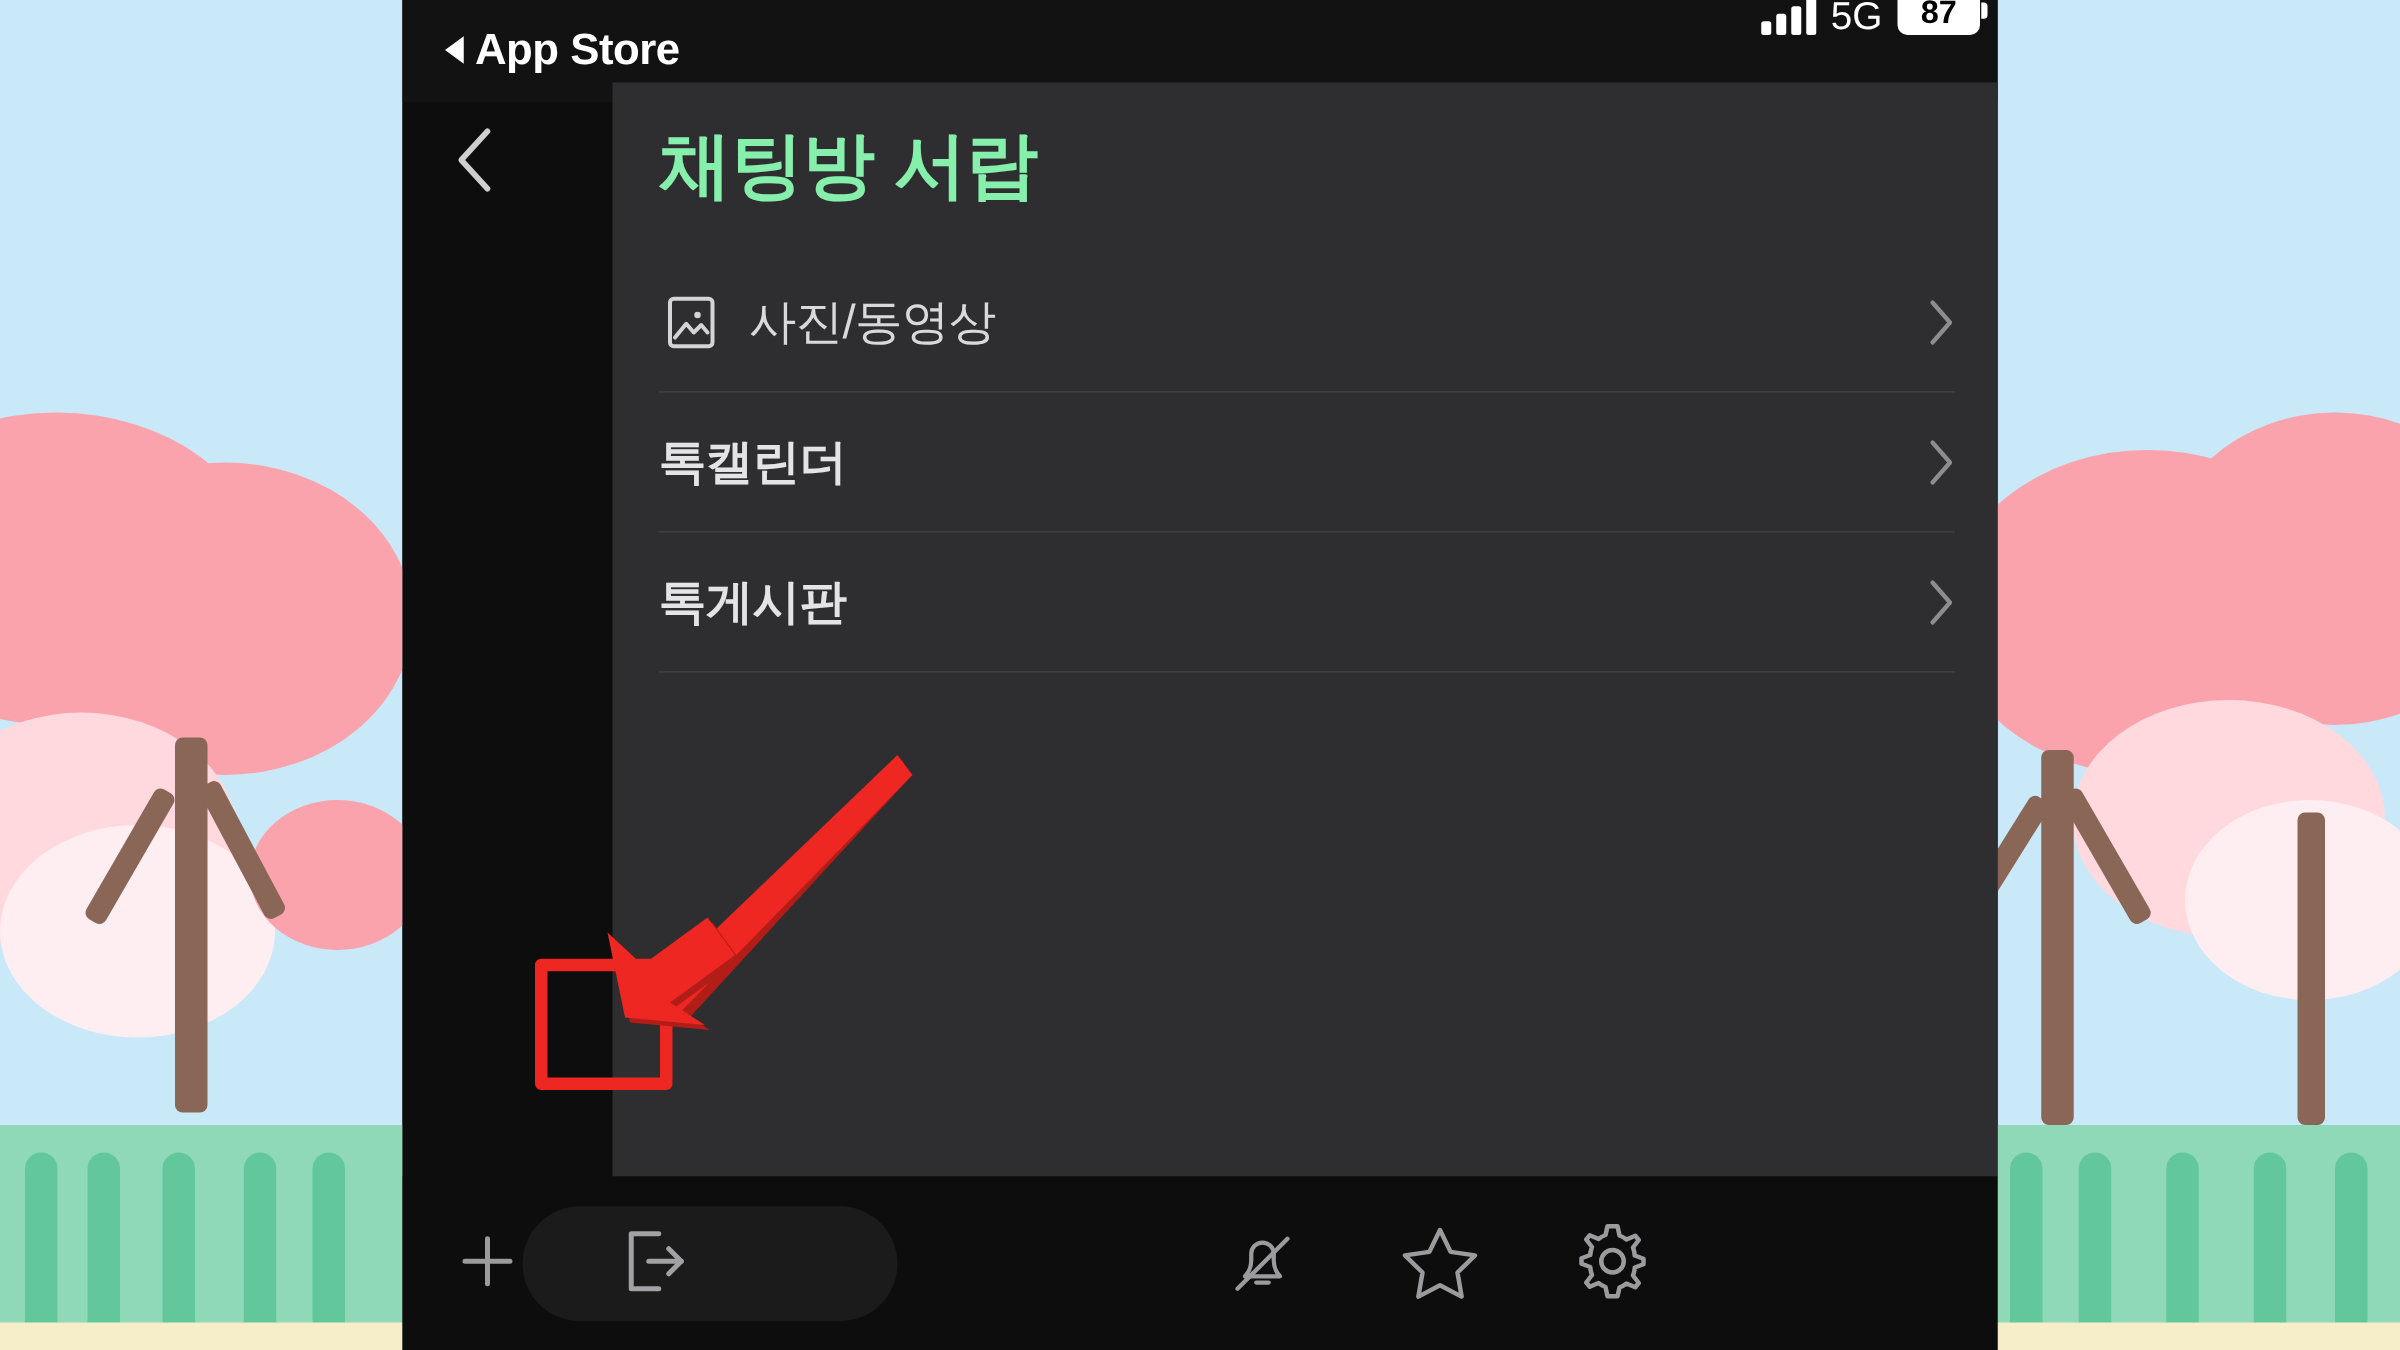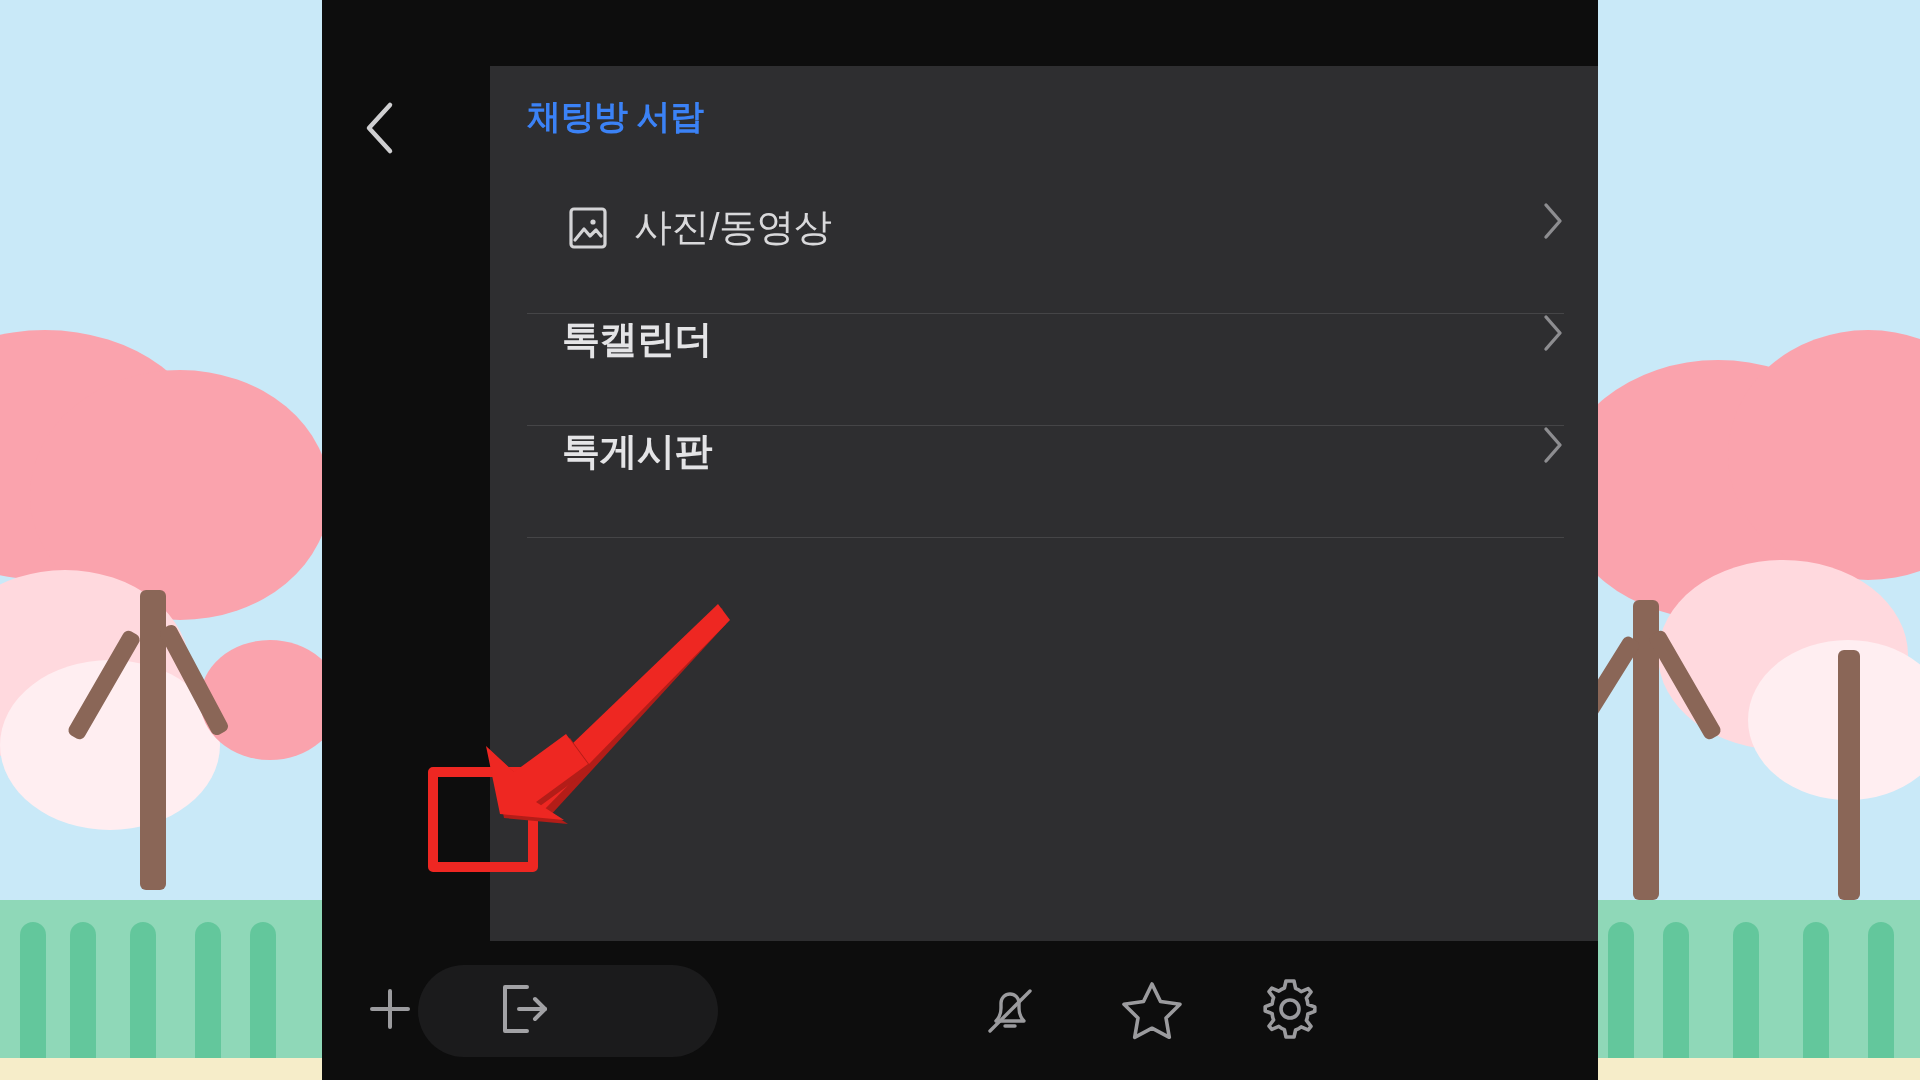--- a/index.html
+++ b/index.html
@@ -172,45 +172,44 @@
     background: #2e2e30;
   }
   .drawer-header {
     position: relative;
     height: 136px;
   }
   .drawer-title {
     position: absolute;
     left: 37px;
     top: 28px;
-    font-size: 34px;
+    font-size: 58px;
     font-weight: 700;
-    color: #3b82f6;
+    color: #86efac;
     letter-spacing: -0.5px;
   }
 
   .back-chevron {
     position: absolute;
     left: 38px;
     top: 100px;
     width: 40px;
     height: 56px;
   }
   .back-chevron svg { display: block; }
 
   
   .list { position: absolute; left: 0; right: 0; top: 136px; }
   .row {
     position: relative;
     height: 111px;
     display: flex;
-    align-items: flex-start;
+    align-items: center;
     padding: 0 34px 0 37px;
     box-sizing: border-box;
-    margin-left: 35px;
   }
   .row .icon {
     width: 52px;
     height: 52px;
     margin-right: 20px;
     flex: 0 0 auto;
     display: flex;
     align-items: center;
     justify-content: center;
   }
@@ -320,20 +319,38 @@
     <div class="grass" style="left:270px;"></div>
     <div class="trunk" style="left:35px;  top:600px; width:26px; height:300px;"></div>
     <div class="trunk" style="left:-5px;  top:630px; width:18px; height:120px; transform:rotate(32deg);"></div>
     <div class="trunk" style="left:78px;  top:625px; width:18px; height:120px; transform:rotate(-30deg);"></div>
     <div class="trunk" style="left:240px; top:650px; width:22px; height:250px;"></div>
     <div class="ground-strip"></div>
   </div>
 
   <div class="phone">
 
+    <div class="statusbar">
+      <div class="back-to-app">
+        <span class="back-tri"></span>
+        <span>App Store</span>
+      </div>
+      <div class="status-right">
+        <span class="sig-bars">
+            <i></i>
+            <i></i>
+            <i></i>
+            <i></i>
+          </span>
+        <span class="net-label">5G</span>
+        <span class="battery">
+          <span>87</span>
+        </span>
+      </div>
+    </div>
 
     <div class="back-chevron">
       <svg width="40" height="56" viewBox="0 0 40 56" fill="none">
         <path d="M30 5 L9 28 L30 51" stroke="#cfcfd1" stroke-width="4.5" stroke-linecap="round" stroke-linejoin="round"></path>
       </svg>
     </div>
 
     <div class="drawer">
       <div class="drawer-header">
         <div class="drawer-title">채팅방 서랍</div>

